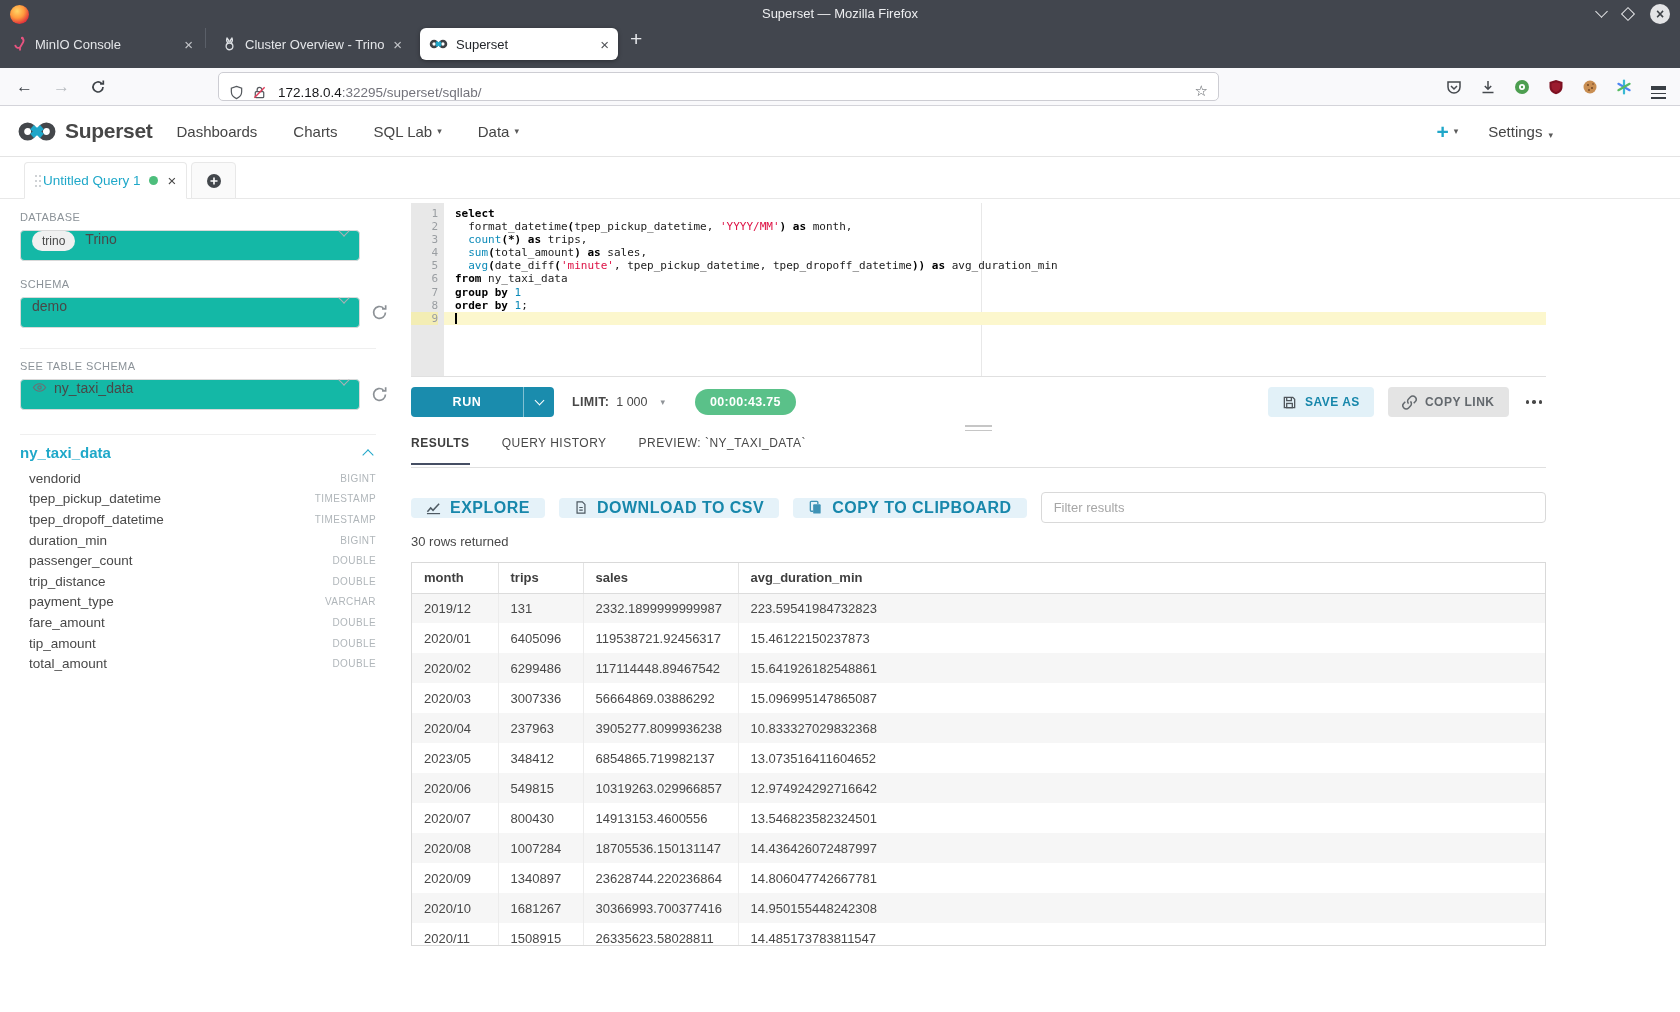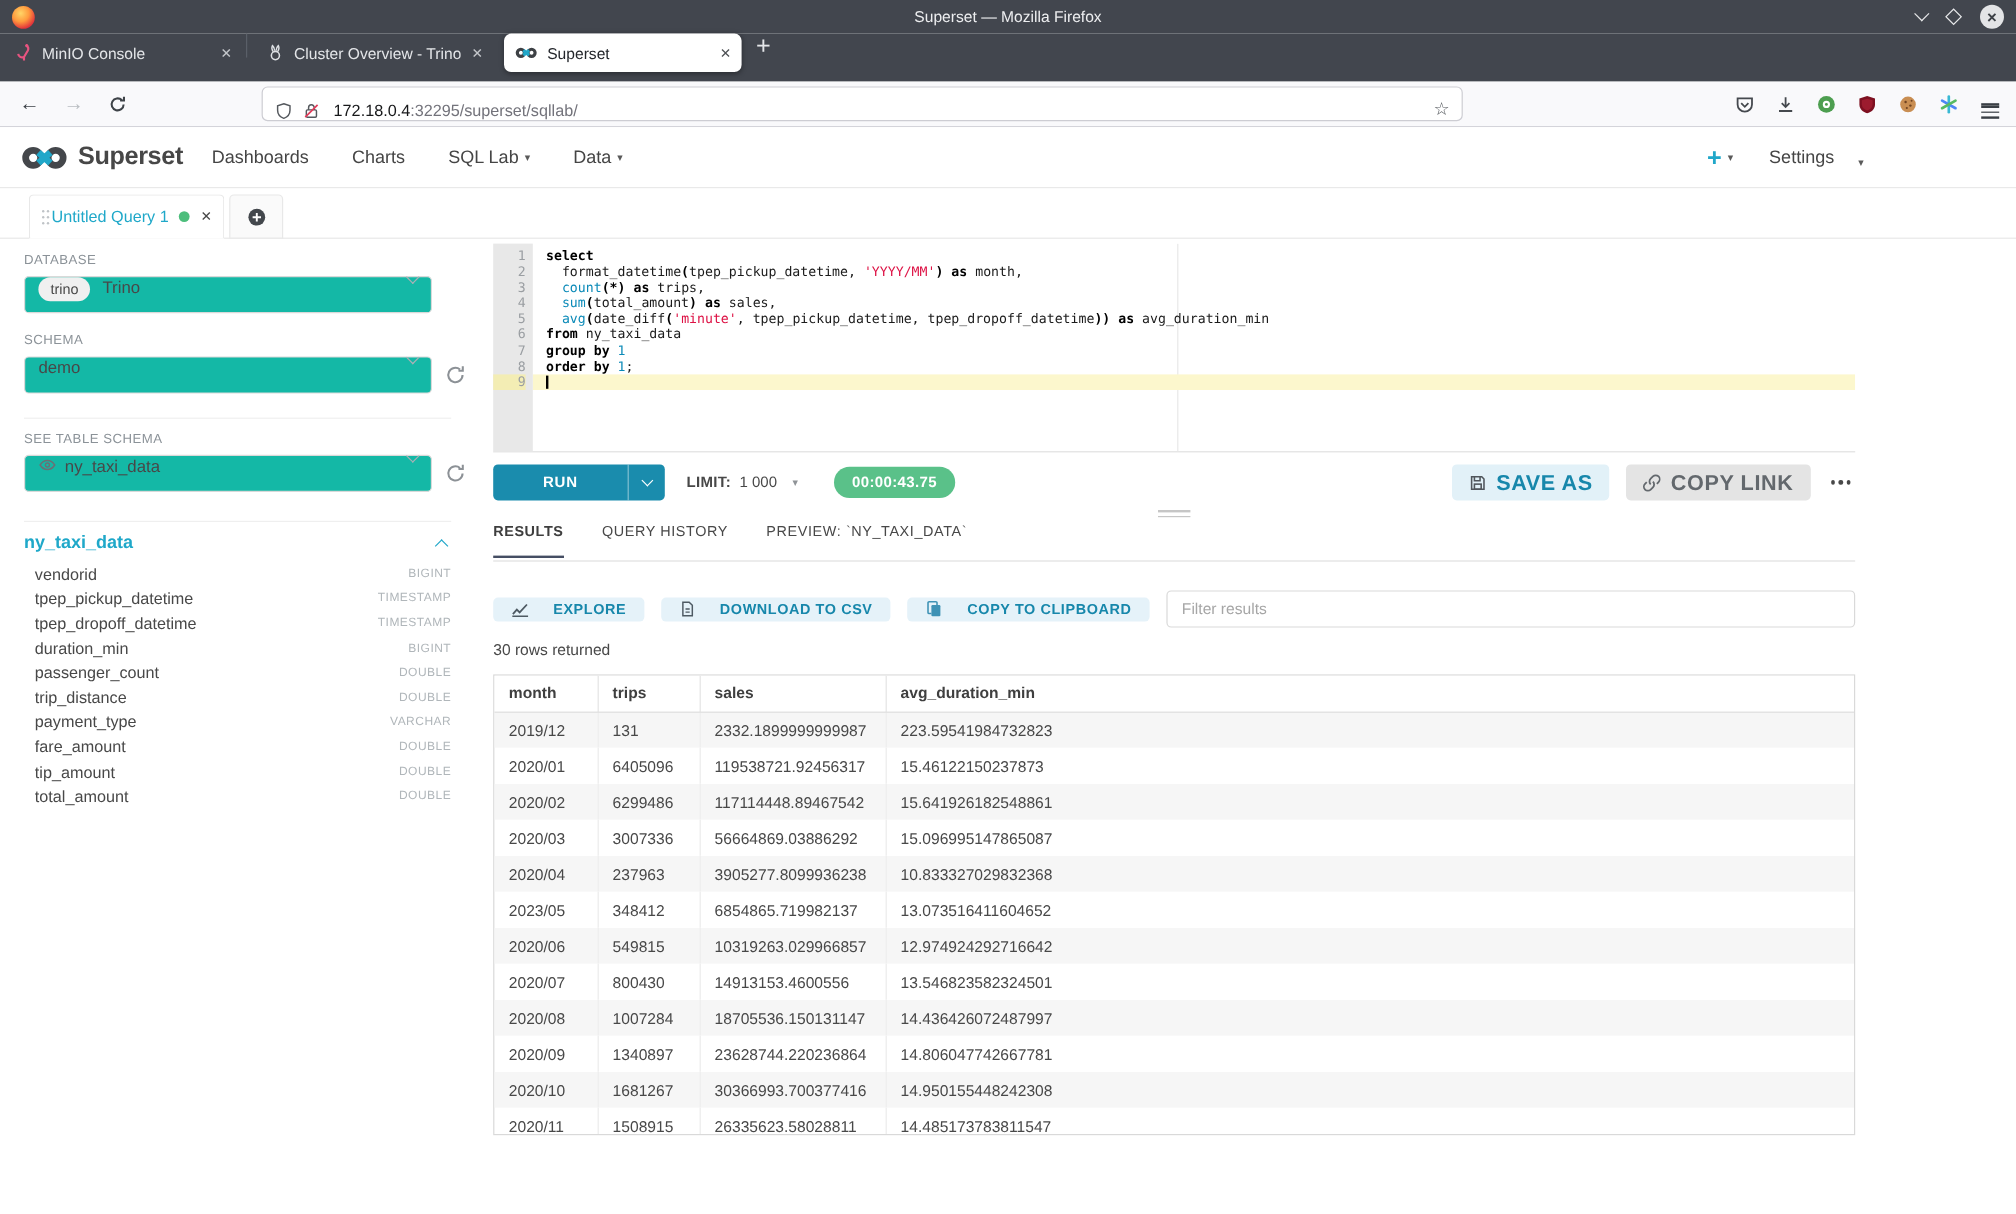--- a/index.html
+++ b/index.html
@@ -40,21 +40,21 @@
 
   
   .sp-navbar{position:absolute;top:106px;left:0;right:0;height:51px;background:#fff;border-bottom:1px solid #E4E4E4;display:flex;align-items:center;padding:0 17px}
   .sp-brand{display:flex;align-items:center;gap:8px;margin-right:24px}
   .brand-text{font-size:21px;font-weight:bold;color:#474747;letter-spacing:-.3px}
   .sp-menu{display:flex;gap:36px;align-items:center;font-size:15px;color:#454545}
   .sp-menu .mi{display:flex;align-items:center;gap:5px}
   .caret{font-size:9px;color:#5A5A5A}
   .sp-right{position:absolute;right:127px;display:flex;align-items:center;gap:30px}
   .plus-new{color:#20A7C9;font-size:21px;font-weight:bold;line-height:1}
-  .settings{font-size:15px;color:#454545;display:flex;align-items:flex-end;gap:20px}
+  .settings{font-size:15px;color:#454545;display:flex;align-items:flex-end;gap:6px}
 
   
   .qtabstrip{position:absolute;top:157px;left:0;right:0;height:42px;background:#FFF;border-bottom:1px solid #E8E8E8}
   .qtab{position:absolute;left:24px;bottom:-1px;height:37px;width:163px;background:#fff;border:1px solid #E8E8E8;border-bottom-color:#fff;border-radius:4px 4px 0 0;display:flex;align-items:center;padding:0 10px;gap:8px}
   .drag-dots{width:6px;height:12px;position:relative}
   .drag-dots i{position:absolute;left:0;top:0;width:2px;height:2px;border-radius:50%;background:#BFC3C7;
     box-shadow:0 5px 0 #BFC3C7,0 10px 0 #BFC3C7,4px 0 0 #BFC3C7,4px 5px 0 #BFC3C7,4px 10px 0 #BFC3C7}
   .qtab-title{color:#1FA8C9;font-size:13.5px;white-space:nowrap}
   .green-dot{width:9px;height:9px;border-radius:50%;background:#4DBE7C;flex:0 0 auto}
   .qtab-close{color:#484848;font-size:15px;line-height:1;margin-left:2px}
@@ -101,36 +101,36 @@
   .run-btn{width:143px;height:30px;background:#1A8CAD;border-radius:4px;color:#fff;display:flex;align-items:center;overflow:hidden}
   .run-label{flex:1;text-align:center;font-size:12.5px;font-weight:bold;letter-spacing:.6px}
   .run-divider{width:1px;align-self:stretch;background:rgba(255,255,255,.45)}
   .run-chev{width:30px;display:flex;align-items:center;justify-content:center}
   .chev-w{width:7px;height:7px;border-right:1.7px solid #fff;border-bottom:1.7px solid #fff;transform:rotate(45deg);margin-top:-3px}
   .limit{margin-left:18px;display:flex;align-items:center;gap:7px;font-size:12.5px;color:#484848}
   .limit-label{font-weight:bold;letter-spacing:.3px}
   .limit-caret{font-size:9px;color:#8F9397;margin-left:6px}
   .timer{margin-left:30px;background:#5AC189;color:#fff;font-size:12.5px;font-weight:bold;border-radius:15px;padding:6px 15px;letter-spacing:.3px}
   .tb-right{margin-left:auto;display:flex;align-items:center}
-  .btn-light{height:30px;border-radius:4px;display:flex;align-items:center;gap:8px;padding:0 14px;font-size:18px;font-weight:bold;letter-spacing:.5px}
+  .btn-light{height:30px;border-radius:4px;display:flex;align-items:center;gap:8px;padding:0 14px;font-size:12px;font-weight:bold;letter-spacing:.5px}
   .saveas{background:#E2F1F8;color:#1787AB}
   .copylink{background:#E4E4E4;color:#63686D;margin-left:14px}
   .dots-btn{margin-left:13px;display:flex;gap:3px;padding:6px 4px}
   .dots-btn i{width:3.5px;height:3.5px;border-radius:50%;background:#484848}
 
   
   .drag-handle{height:16px;display:flex;flex-direction:column;align-items:center;justify-content:center;gap:3px}
   .drag-handle span{width:27px;height:1.5px;background:#C6C6C6}
 
   
   .res-tabs{display:flex;gap:32px;border-bottom:1px solid #E0E0E0;height:32px;align-items:flex-start}
   .res-tab{font-size:12px;letter-spacing:.5px;color:#484848;padding-bottom:13px}
   .res-tab.active{font-weight:bold;color:#3E3E3E;border-bottom:2px solid #454E63;margin-bottom:-1px}
   .res-actions{display:flex;align-items:center;gap:14px;margin-top:24px}
-  .rbtn{height:20px;background:#E5F2F9;color:#1787AB;border-radius:4px;display:flex;align-items:center;gap:20px;padding:0 15px;font-size:12px;font-weight:bold;letter-spacing:.5px}
+  .rbtn{height:20px;background:#E5F2F9;color:#1787AB;border-radius:4px;display:flex;align-items:center;gap:9px;padding:0 15px;font-size:16px;font-weight:bold;letter-spacing:.5px}
   .filter-input{flex:1;height:31px;border:1px solid #D9D9D9;border-radius:4px;padding:0 12px;font-size:13px;color:#3b82f6;outline:none;font-family:"Liberation Sans",sans-serif}
   .filter-input::placeholder{color:#A6A6A6}
   .rowcount{margin-top:11px;font-size:13px;color:#484848}
   .rtable-wrap{margin-top:13px;border:1px solid #D9D9D9;height:384px;overflow:hidden;background:#fff}
   table.rtable{border-collapse:collapse;width:100%;table-layout:fixed}
   .rtable th{height:30px;font-size:13px;font-weight:bold;color:#3F3F3F;text-align:left;padding:0 0 0 12px;border-right:1px solid #E4E4E4;border-bottom:1px solid #DCDCDC;background:#fff}
   .rtable th:last-child{border-right:none}
   .rtable td{height:30px;font-size:13px;color:#484848;padding:0 0 0 12px;border-right:1px solid #ECECEC;white-space:nowrap;overflow:hidden}
   .rtable td:last-child{border-right:none}
   .rtable tbody tr:nth-child(odd) td{background:#F6F6F6}

